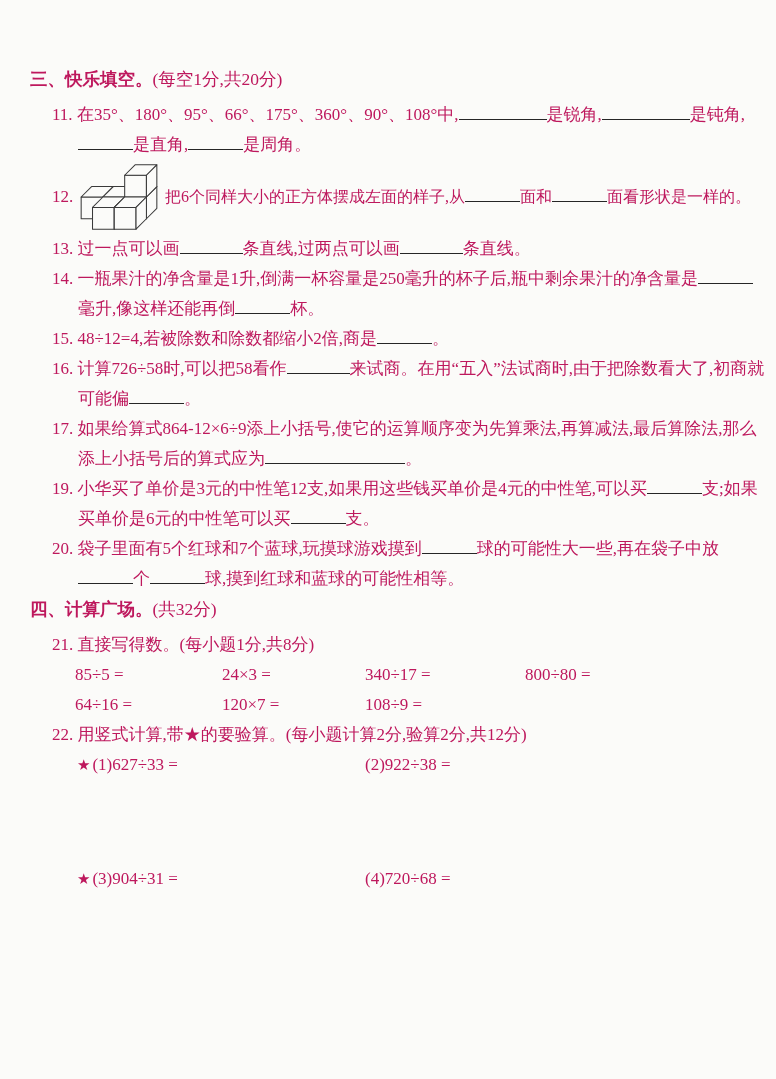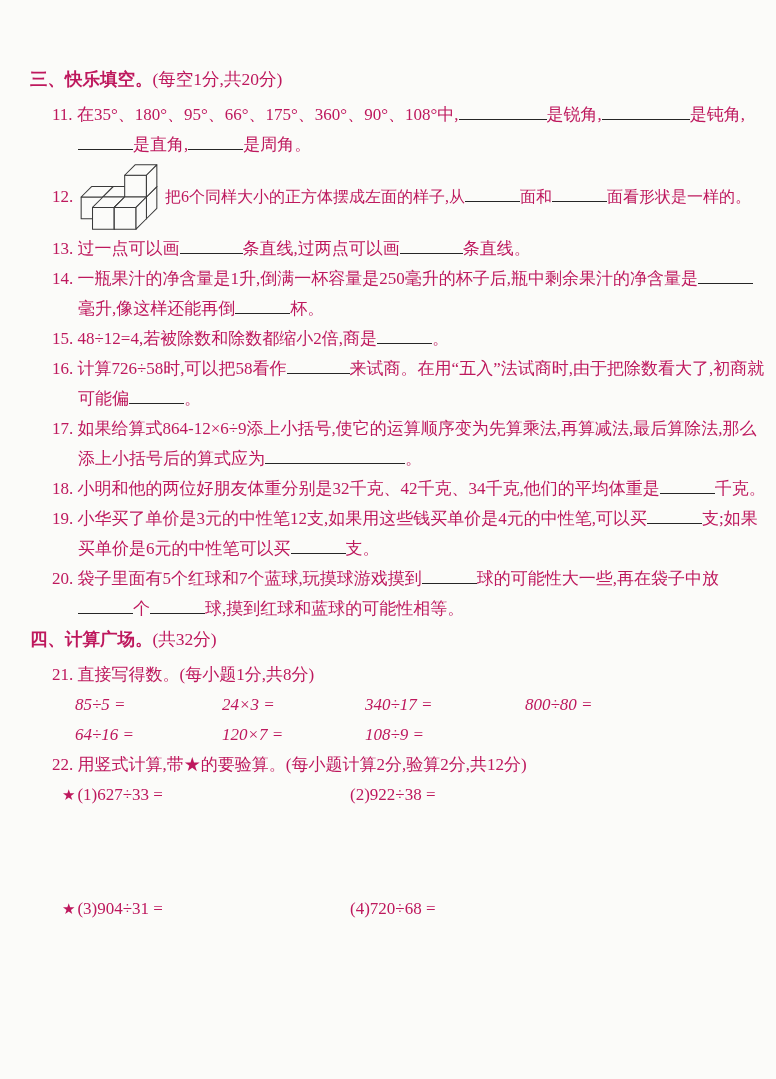--- a/index.html
+++ b/index.html
@@ -24,27 +24,27 @@
   
   .q-fig{display:flex;align-items:center;text-indent:0;padding-left:22px;min-height:74px;}
   .q-fig .qnum{flex:0 0 26px;}
   .fig{flex:0 0 auto;margin-right:5px;}
   .fig svg{display:block;}
   .fig polygon,.fig rect{fill:#fbfbf9;stroke:#3a3a3a;stroke-width:1.1;stroke-linejoin:round;}
   .q-fig-text{flex:1 1 auto;font-size:16px;line-height:28px;}
   
   .calc-grid{
     display:grid;grid-template-columns:147px 143px 160px auto;
-    margin-left:45px;font-size:17px;line-height:30px;font-style:italic;
+    margin-left:45px;font-size:17px;line-height:30px;
   }
   .calc-cell{white-space:nowrap;}
   
   .vert-grid{
     display:grid;grid-template-columns:288px auto;
-    margin-left:32px;font-size:17px;line-height:30px;
+    margin-left:47px;font-size:17px;line-height:30px;
   }
   .vert-item{white-space:nowrap;}
   .star{display:inline-block;margin-right:2px;font-size:15px;}
   .work-gap{height:84px;}
 </style>
 </head>
 <body>
 
 <div class="page">
   <div class="content">
@@ -92,21 +92,20 @@
               </g>
   </svg>
           </span>
 <span class="q-fig-text"><span class="qtext">把6个同样大小的正方体摆成左面的样子,从</span><span class="blank blank-sm"></span><span class="qtext">面和</span><span class="blank blank-sm"></span><span class="qtext">面看形状是一样的。</span></span>
         </p>
         <p class="q"><span class="qnum">13. </span><span class="qtext">过一点可以画</span><span class="blank blank-md"></span><span class="qtext">条直线,过两点可以画</span><span class="blank blank-md"></span><span class="qtext">条直线。</span></p>
         <p class="q"><span class="qnum">14. </span><span class="qtext">一瓶果汁的净含量是1升,倒满一杯容量是250毫升的杯子后,瓶中剩余果汁的净含量是</span><span class="blank blank-sm"></span><span class="qtext">毫升,像这样还能再倒</span><span class="blank blank-sm"></span><span class="qtext">杯。</span></p>
         <p class="q"><span class="qnum">15. </span><span class="qtext">48÷12=4,若被除数和除数都缩小2倍,商是</span><span class="blank blank-sm"></span><span class="qtext">。</span></p>
         <p class="q"><span class="qnum">16. </span><span class="qtext">计算726÷58时,可以把58看作</span><span class="blank blank-md"></span><span class="qtext">来试商。在用“五入”法试商时,由于把除数看大了,初商就可能偏</span><span class="blank blank-sm"></span><span class="qtext">。</span></p>
         <p class="q"><span class="qnum">17. </span><span class="qtext">如果给算式864-12×6÷9添上小括号,使它的运算顺序变为先算乘法,再算减法,最后算除法,那么添上小括号后的算式应为</span><span class="blank blank-xl"></span><span class="qtext">。</span></p>
-        <p class="q"><span class="qnum">18. </span><span class="qtext">小明和他的两位好朋友体重分别是32千克、42千克、34千克,他们的平均体重是</span><span class="blank blank-sm"></span><span class="qtext">千克。</span></p>
         <p class="q"><span class="qnum">19. </span><span class="qtext">小华买了单价是3元的中性笔12支,如果用这些钱买单价是4元的中性笔,可以买</span><span class="blank blank-sm"></span><span class="qtext">支;如果买单价是6元的中性笔可以买</span><span class="blank blank-sm"></span><span class="qtext">支。</span></p>
         <p class="q"><span class="qnum">20. </span><span class="qtext">袋子里面有5个红球和7个蓝球,玩摸球游戏摸到</span><span class="blank blank-sm"></span><span class="qtext">球的可能性大一些,再在袋子中放</span><span class="blank blank-sm"></span><span class="qtext">个</span><span class="blank blank-sm"></span><span class="qtext">球,摸到红球和蓝球的可能性相等。</span></p>
       </div>
 
     <h2 class="sec-head sec2"><span>四、计算广场。</span><span class="sec-note">(共32分)</span></h2>
 
     <p class="q"><span class="qnum">21.</span> <span>直接写得数。(每小题1分,共8分)</span></p>
 
     <div class="calc-grid" id="calc-grid">
         <div class="calc-cell">85÷5 =</div>

